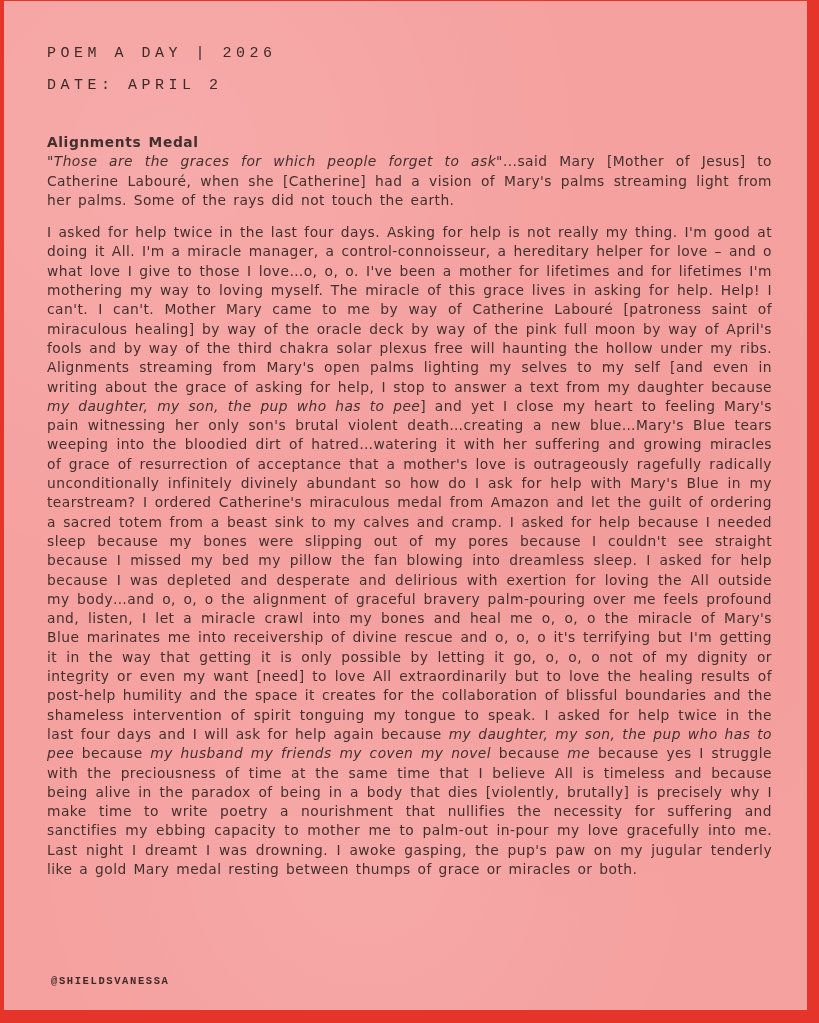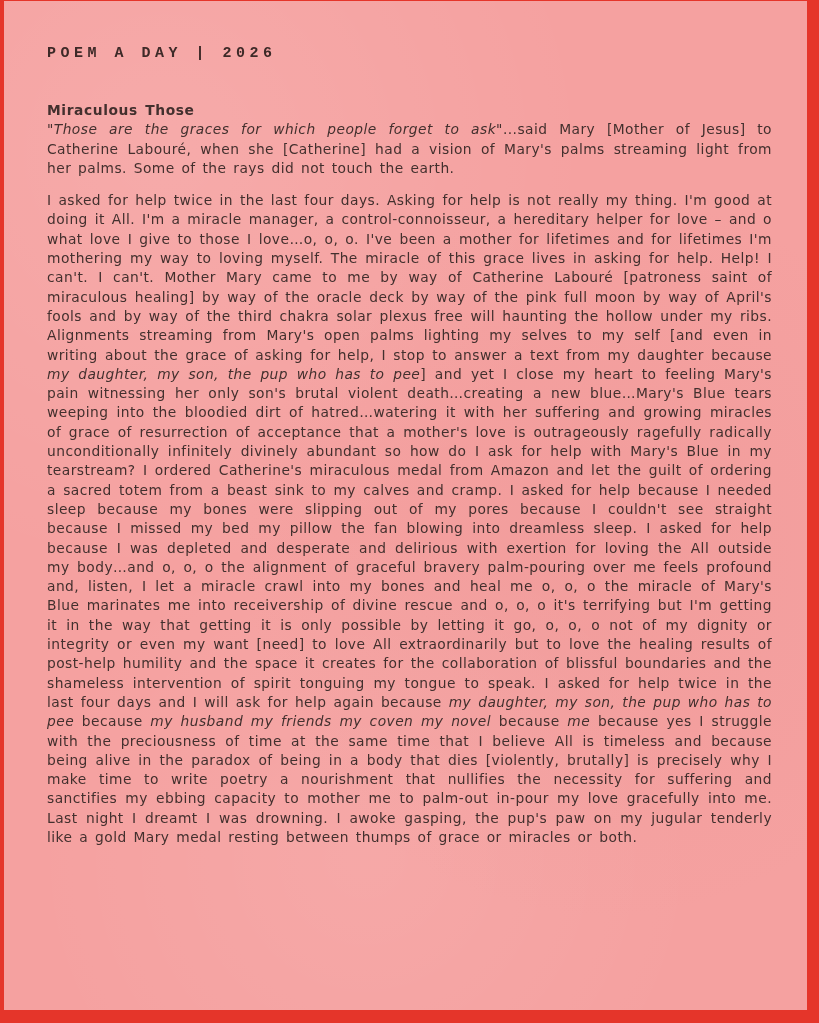--- a/index.html
+++ b/index.html
@@ -17,21 +17,21 @@
     background-color: #f5a1a0;
     background-image:
       radial-gradient(circle at 20% 15%, rgba(255,255,255,0.10), rgba(255,255,255,0) 40%),
       radial-gradient(circle at 75% 55%, rgba(210,120,120,0.10), rgba(210,120,120,0) 45%),
       radial-gradient(circle at 45% 85%, rgba(255,255,255,0.08), rgba(255,255,255,0) 35%);
   }
   .header {
     margin: 37px 35px 0 43px;
     font-family: "Liberation Mono", "DejaVu Sans Mono", monospace;
     font-size: 15px;
-    font-weight: 700;
+    font-weight: 400;
     letter-spacing: 4.5px;
     line-height: 32px;
     color: #3e2a28;
     white-space: nowrap;
   }
   .poem {
     margin: 31px 35px 0 43px;
     font-size: 13.8px;
     line-height: 19.3px;
     letter-spacing: 0.45px;
@@ -59,25 +59,27 @@
   }
 </style>
 </head>
 <body>
 
 <div class="canvas">
   <div class="paper">
 
     <div class="header">
       <div>POEM A DAY | 2026</div>
+      <div>DATE: APRIL 2</div>
     </div>
 
     <div class="poem">
-      <div class="poem-title">Miraculous Those</div>
+      <div class="poem-title">Alignments Medal</div>
       <div class="poem-epigraph"><span class="it">"Those are the graces for which people forget to ask"</span><span>...said Mary [Mother of Jesus] to Catherine Labouré, when she [Catherine] had a vision of Mary's palms streaming light from her palms. Some of the rays did not touch the earth.</span></div>
       <div class="poem-body"><span>I asked for help twice in the last four days. Asking for help is not really my thing. I'm good at doing it All. I'm a miracle manager, a control-connoisseur, a hereditary helper for love – and o what love I give to those I love…o, o, o. I've been a mother for lifetimes and for lifetimes I'm mothering my way to loving myself. The miracle of this grace lives in asking for help. Help! I can't. I can't. Mother Mary came to me by way of Catherine Labouré [patroness saint of miraculous healing] by way of the oracle deck by way of the pink full moon by way of April's fools and by way of the third chakra solar plexus free will haunting the hollow under my ribs. Alignments streaming from Mary's open palms lighting my selves to my self [and even in writing about the grace of asking for help, I stop to answer a text from my daughter because </span><span class="it">my daughter, my son, the pup who has to pee</span><span>] and yet I close my heart to feeling Mary's pain witnessing her only son's brutal violent death…creating a new blue…Mary's Blue tears weeping into the bloodied dirt of hatred…watering it with her suffering and growing miracles of grace of resurrection of acceptance that a mother's love is outrageously ragefully radically unconditionally infinitely divinely abundant so how do I ask for help with Mary's Blue in my tearstream? I ordered Catherine's miraculous medal from Amazon and let the guilt of ordering a sacred totem from a beast sink to my calves and cramp. I asked for help because I needed sleep because my bones were slipping out of my pores because I couldn't see straight because I missed my bed my pillow the fan blowing into dreamless sleep. I asked for help because I was depleted and desperate and delirious with exertion for loving the All outside my body…and o, o, o the alignment of graceful bravery palm-pouring over me feels profound and, listen, I let a miracle crawl into my bones and heal me o, o, o the miracle of Mary's Blue marinates me into receivership of divine rescue and o, o, o it's terrifying but I'm getting it in the way that getting it is only possible by letting it go, o, o, o not of my dignity or integrity or even my want [need] to love All extraordinarily but to love the healing results of post-help humility and the space it creates for the collaboration of blissful boundaries and the shameless intervention of spirit tonguing my tongue to speak. I asked for help twice in the last four days and I will ask for help again because </span><span class="it">my daughter, my son, the pup who has to pee</span><span> because </span><span class="it">my husband my friends my coven my novel</span><span> because </span><span class="it">me</span><span> because yes I struggle with the preciousness of time at the same time that I believe All is timeless and because being alive in the paradox of being in a body that dies [violently, brutally] is precisely why I make time to write poetry a nourishment that nullifies the necessity for suffering and sanctifies my ebbing capacity to mother me to palm-out in-pour my love gracefully into me. Last night I dreamt I was drowning. I awoke gasping, the pup's paw on my jugular tenderly like a gold Mary medal resting between thumps of grace or miracles or both.</span></div>
     </div>
 
     <div class="footer">
+      <div>@SHIELDSVANESSA</div>
     </div>
 
   </div>
 </div>
 
 </body></html>

